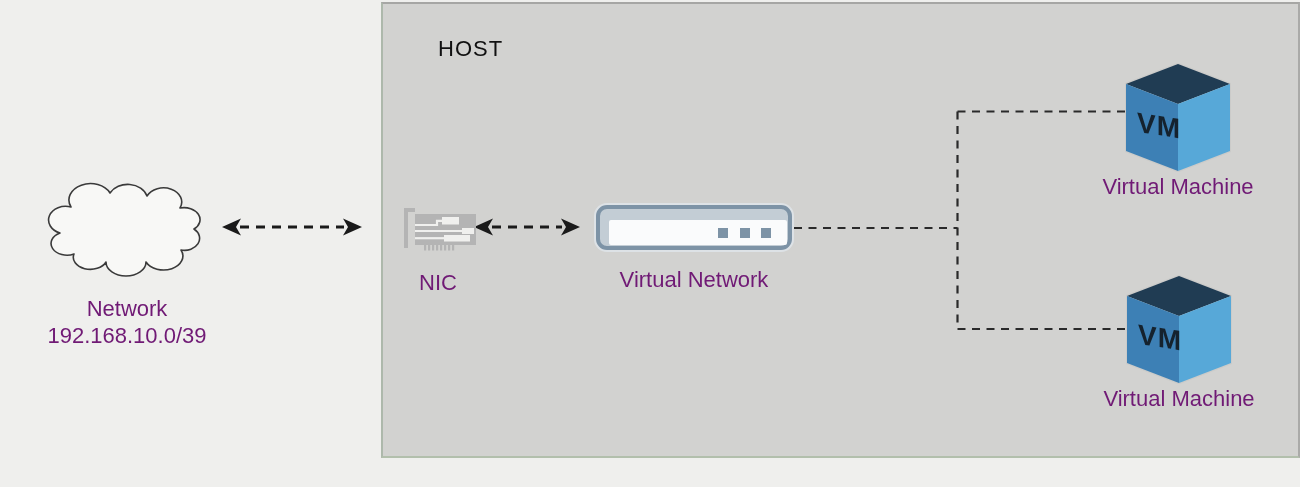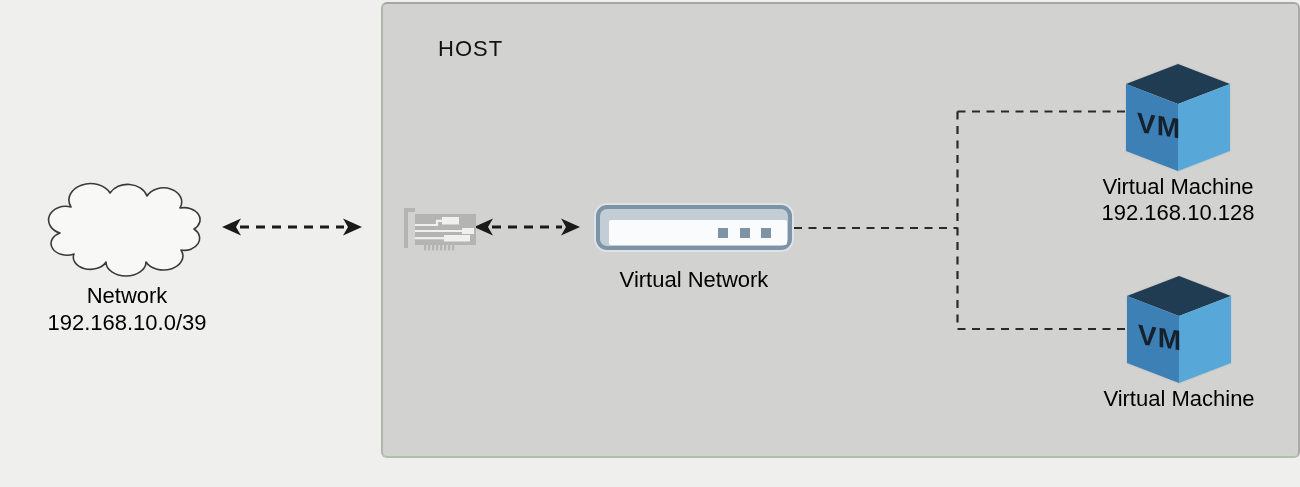--- a/index.html
+++ b/index.html
@@ -15,48 +15,47 @@
   }
   .host-box {
     position: absolute;
     left: 381px; top: 2px;
     width: 919px; height: 456px;
     background: #d2d2d0;
     border-top: 2px solid #a6a6a4;
     border-left: 2px solid #adb8ab;
     border-bottom: 2px solid #b2bfac;
     border-right: 2px solid #aaaaa8;
-    border-radius: 6px;
   }
   .host-label {
     position: absolute;
     left: 55px; top: 32px;
     font-size: 22px;
     letter-spacing: 1px;
   }
   .overlay {
     position: absolute;
     left: 0; top: 0;
     pointer-events: none;
   }
   .label {
     font-size: 22px;
     line-height: 27px;
     text-align: center;
-    color: #000000;
+    color: #701a75;
     white-space: nowrap;
   }
   .cloud-node {
     position: absolute;
     left: 22px; top: 180px;
     width: 210px;
     text-align: center;
   }
   .cloud-node svg { display: block; margin: 0 auto; }
-  .cloud-node .label { margin-top: 4px; }
+  .cloud-node .label { margin-top: 17px; }
   .nic-node {
     position: absolute;
     left: 388px; top: 202px;
     width: 100px;
     text-align: center;
   }
   .nic-node svg { display: block; margin: 0 auto; }
   .nic-node .label { margin-top: 15px; }
   .switch-node {
     position: absolute;
@@ -175,20 +174,21 @@
         <rect x="44" y="15" width="17" height="7.5"></rect>
         <rect x="64" y="26" width="12" height="6"></rect>
         <rect x="46" y="33" width="26" height="6.5"></rect>
       </g>
       <g stroke="#f0f0ee" stroke-width="2.2" fill="none">
         <path d="M17 23 H39 V18.8 H44"></path>
         <path d="M17 29 H64"></path>
         <path d="M17 36.2 H46"></path>
       </g>
     </svg>
+    <div class="label">NIC</div>
   </div>
 
   <div class="switch-node">
     <div class="switch-outer">
       <div class="switch-inner">
         <div class="switch-dot d1"></div>
         <div class="switch-dot d2"></div>
         <div class="switch-dot d3"></div>
       </div>
     </div>
@@ -200,21 +200,20 @@
   <div class="vm-node" id="vm-node-1">
     <svg width="106" height="109" viewBox="-1 -1 106 109">
       <polygon points="52,0 104,20 104,87 52,107 0,87 0,20" fill="none" stroke="#cbcbc9" stroke-width="2.5"></polygon>
       <polygon points="52,0 104,20 52,40 0,20" fill="#203c53"></polygon>
       <polygon points="0,20 52,40 52,107 0,87" fill="#3d80b5"></polygon>
       <polygon points="52,40 104,20 104,87 52,107" fill="#57a8d8"></polygon>
       <text class="cube-vm-text" x="11" y="66" transform="skewY(9)">VM</text>
     </svg>
     <div class="label">
       <div>Virtual Machine</div>
-      <div>192.168.10.128</div>
     </div>
   </div>
 
   <div class="vm-node" id="vm-node-2">
     <svg width="106" height="109" viewBox="-1 -1 106 109">
       <polygon points="52,0 104,20 104,87 52,107 0,87 0,20" fill="none" stroke="#cbcbc9" stroke-width="2.5"></polygon>
       <polygon points="52,0 104,20 52,40 0,20" fill="#203c53"></polygon>
       <polygon points="0,20 52,40 52,107 0,87" fill="#3d80b5"></polygon>
       <polygon points="52,40 104,20 104,87 52,107" fill="#57a8d8"></polygon>
       <text class="cube-vm-text" x="11" y="66" transform="skewY(9)">VM</text>

